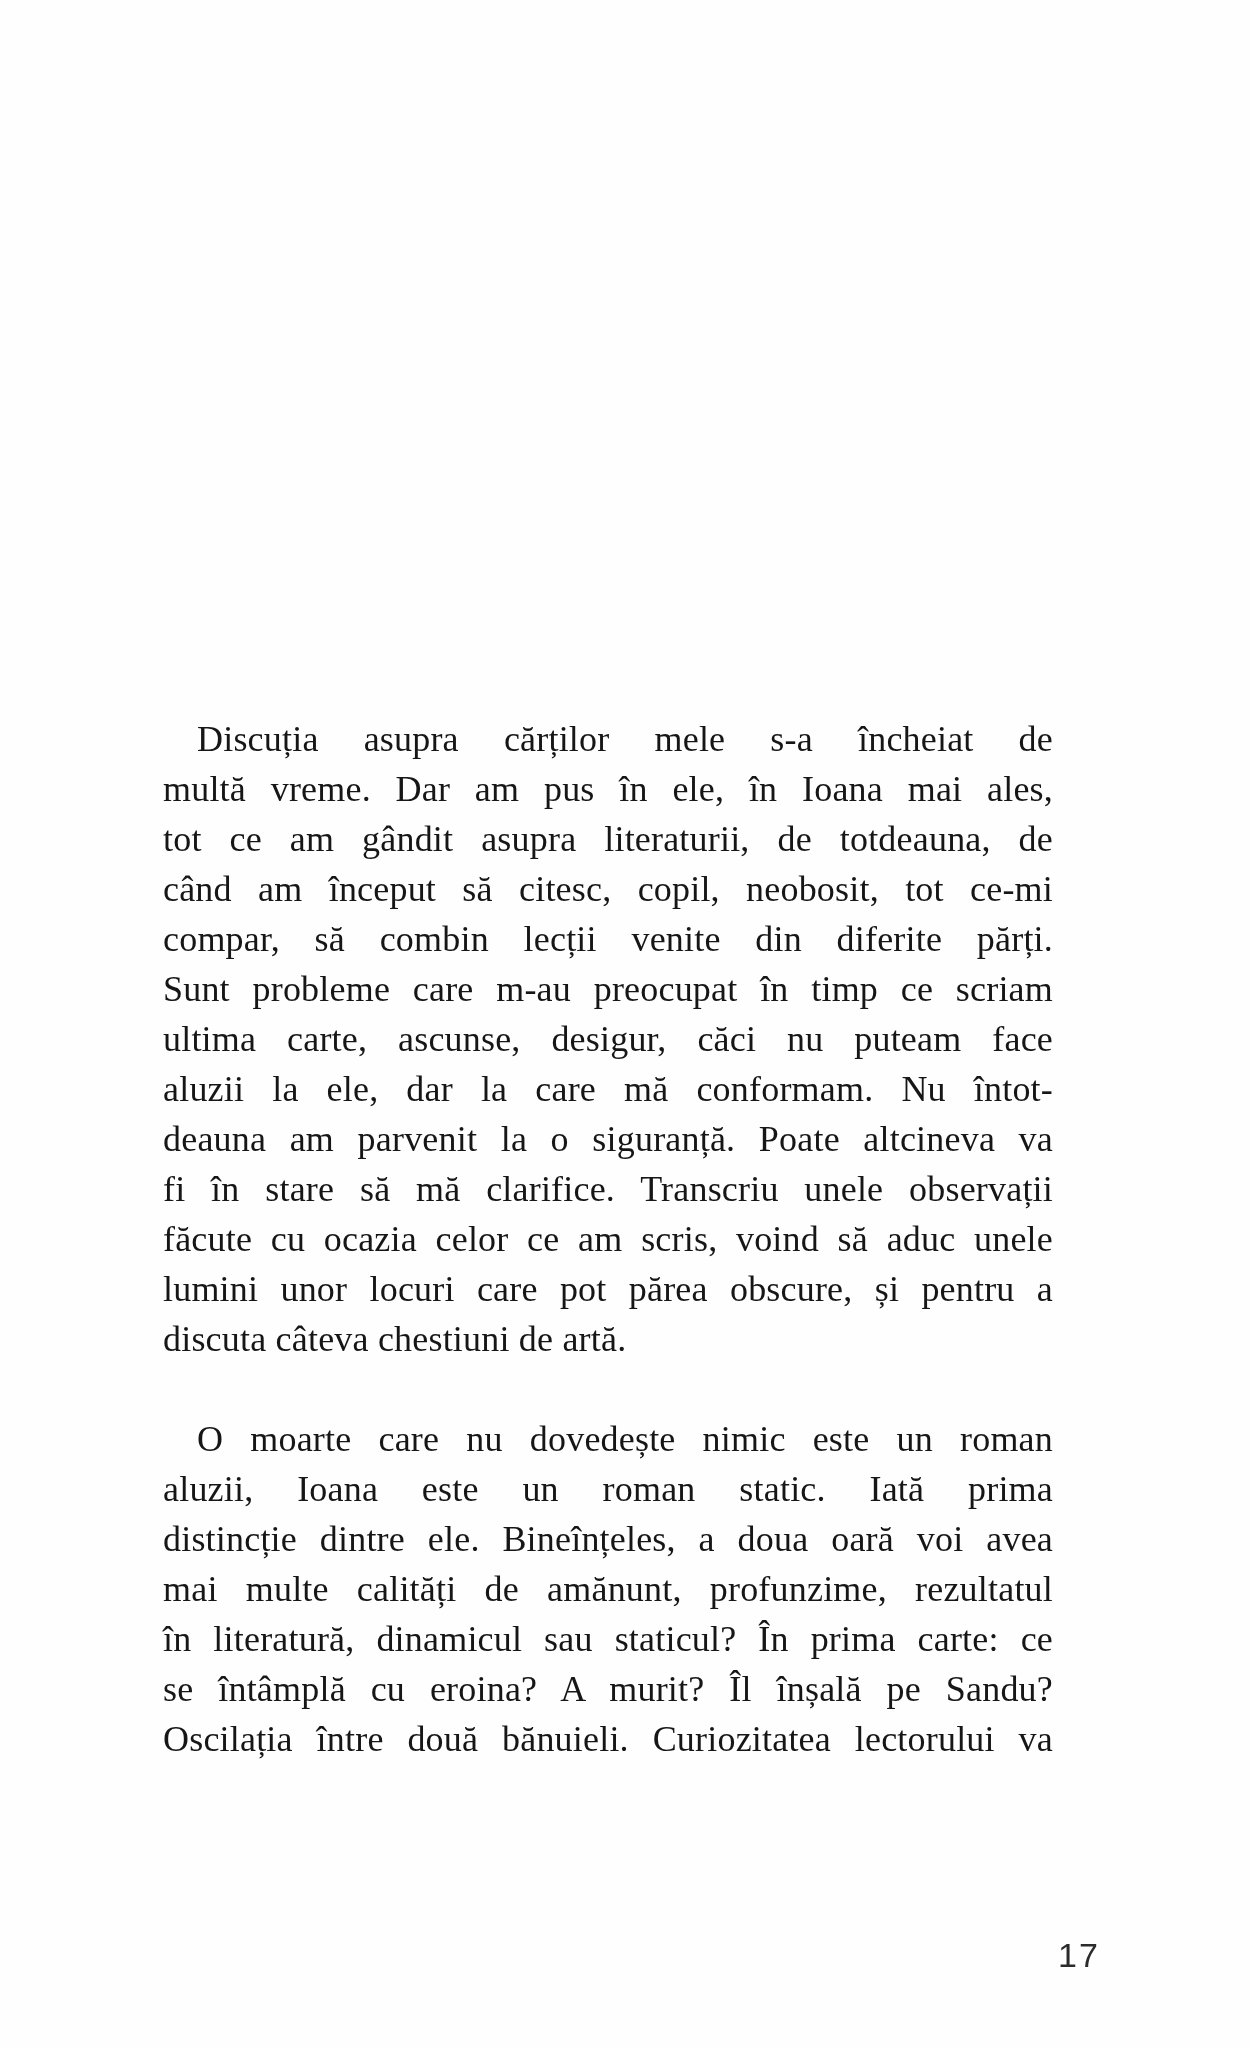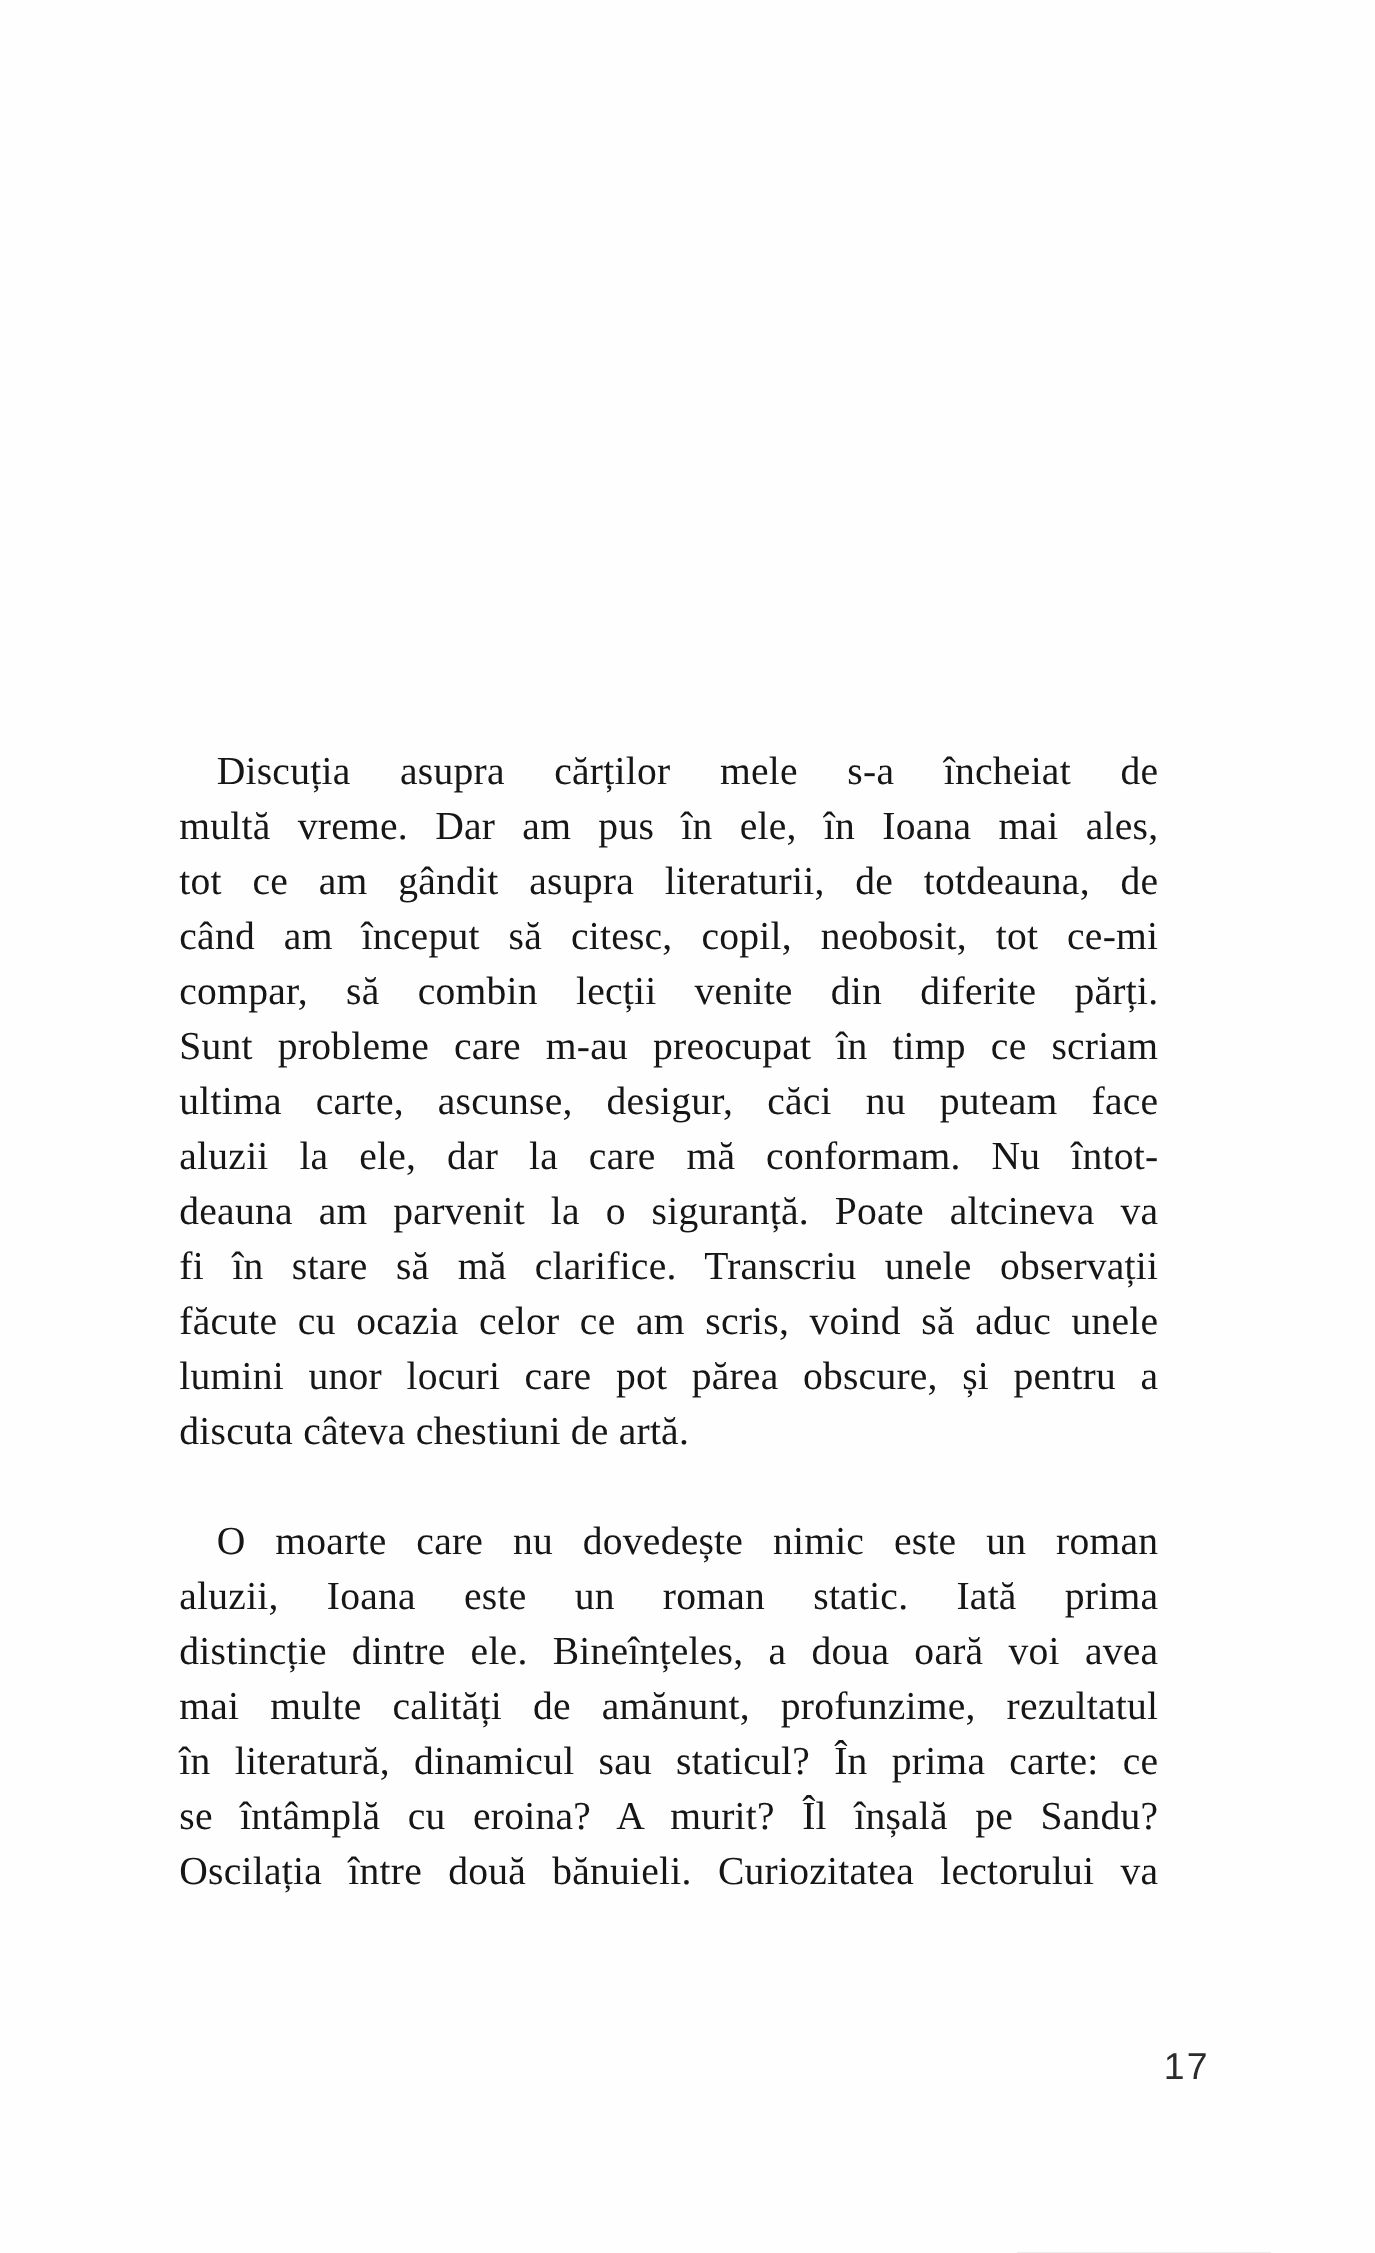--- a/index.html
+++ b/index.html
@@ -17,41 +17,41 @@
     position:relative;
     width:1250px;
     height:2048px;
     margin:0 auto;
     background:var(--bg);
     overflow:hidden;
   }
   .text-block{
     position:absolute;
     left:163px;
-    top:676px;
+    top:714px;
     width:890px;
     color:var(--ink);
     font-size:36px;
     line-height:50px;
     letter-spacing:0.2px;
   }
   .paragraph{margin:0;}
   .paragraph + .paragraph{margin-top:50px;}
   .line{
     text-align:justify;
     text-align-last:justify;
     white-space:normal;
   }
   .line.indent{text-indent:34px;}
   .line.last{text-align-last:left;}
   .italic{}
   .page-number{
     position:absolute;
     left:1058px;
-    top:1860px;
+    top:1936px;
     width:60px;
     color:var(--pagenum);
     font-family:"Liberation Sans","DejaVu Sans",sans-serif;
     font-size:34px;
     font-weight:400;
     letter-spacing:2px;
   }
 </style>
 </head>
 <body>

